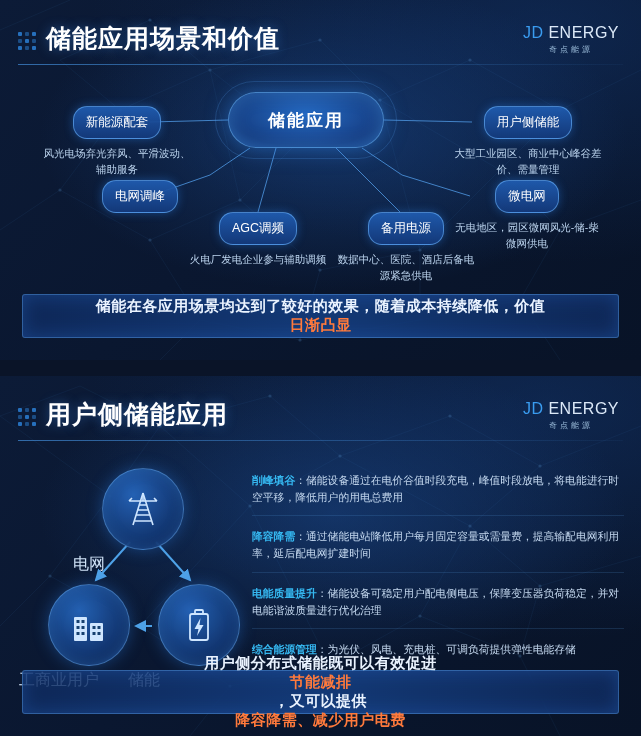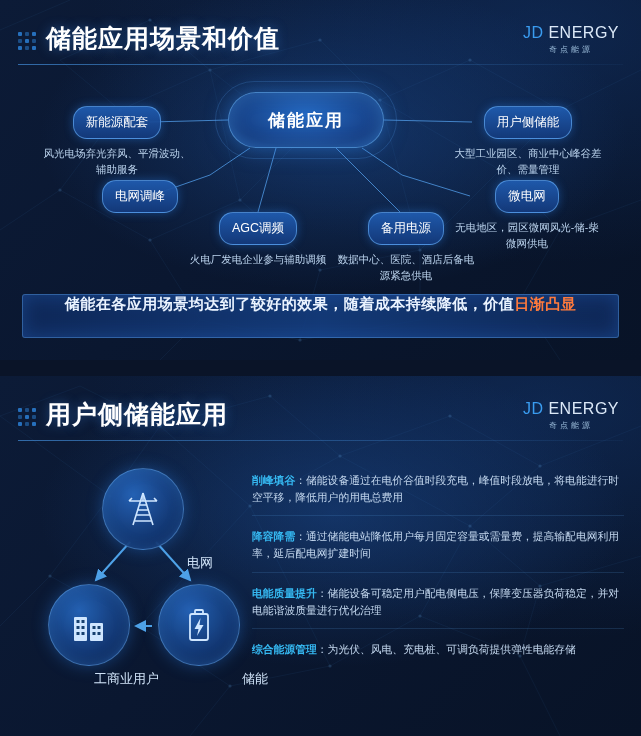--- a/index.html
+++ b/index.html
@@ -86,42 +86,42 @@
   .n-new { left: 42px; top: 106px; width: 150px; text-align: center; }
   .n-user { left: 452px; top: 106px; width: 152px; text-align: center; }
   .n-grid { left: 60px; top: 180px; width: 160px; text-align: center; }
   .n-micro { left: 452px; top: 180px; width: 150px; text-align: center; }
   .n-agc { left: 188px; top: 212px; width: 140px; text-align: center; }
   .n-backup { left: 336px; top: 212px; width: 140px; text-align: center; }
 
   
   .banner {
     position: absolute; left: 22px; right: 22px; bottom: 22px; height: 44px;
-    display: flex; justify-content: center;
+    display: flex; align-items: center; justify-content: center;
     background: linear-gradient(90deg, rgba(16,44,96,.85), rgba(22,64,132,.85), rgba(16,44,96,.85));
     border: 1px solid rgba(90,165,245,.45);
     border-radius: 3px;
     box-shadow: inset 0 0 18px rgba(40,110,210,.35);
-    color: #eaf3ff; font-size: 15px; font-weight: bold; letter-spacing: .5px;
+    color: #eaf3ff; font-size: 15px; font-weight: bold; letter-spacing: .5px; flex-direction: column;
   }
   .banner .hl { color: #ff7a3c; }
 
   
   .s2-left { position: absolute; left: 40px; top: 92px; width: 220px; height: 200px; }
   .circ {
     position: absolute; border-radius: 50%;
     background: radial-gradient(circle at 38% 32%, rgba(38,104,192,.9) 0%, rgba(16,48,104,.95) 72%);
     border: 1px solid rgba(110,185,255,.45);
     box-shadow: 0 0 16px rgba(40,120,220,.4), inset 0 0 14px rgba(80,170,255,.25);
     display: flex; align-items: center; justify-content: center;
   }
   .c-grid { left: 62px; top: 0px; width: 82px; height: 82px; }
   .c-ind  { left: 8px;  top: 116px; width: 82px; height: 82px; }
   .c-ess  { left: 118px; top: 116px; width: 82px; height: 82px; }
-  .clabel { position: absolute; width: 140px; text-align: right; color: #cfe2f7; font-size: 13px; }
+  .clabel { position: absolute; width: 140px; text-align: left; color: #cfe2f7; font-size: 16px; }
   .l-grid { left: 33px; top: 86px; }
   .l-ind  { left: -21px; top: 202px; }
   .l-ess  { left: 88px;  top: 202px; }
   .s2-arrows { position: absolute; inset: 0; pointer-events: none; }
 
   .s2-right { position: absolute; left: 252px; top: 96px; width: 372px; }
   .item { margin-bottom: 12px; line-height: 1.55; font-size: 10.8px; color: #c4d8ef; }
   .item .k { color: #35b7f0; font-weight: bold; }
   .item.sep { border-bottom: 1px solid rgba(90,160,230,.18); padding-bottom: 10px; }
 
@@ -341,13 +341,19 @@
       <span class="k">降容降需</span><span>：通过储能电站降低用户每月固定容量或需量费，提高输配电网利用率，延后配电网扩建时间</span>
     </div>
     <div class="item sep">
       <span class="k">电能质量提升</span><span>：储能设备可稳定用户配电侧电压，保障变压器负荷稳定，并对电能谐波质量进行优化治理</span>
     </div>
     <div class="item">
       <span class="k">综合能源管理</span><span>：为光伏、风电、充电桩、可调负荷提供弹性电能存储</span>
     </div>
   </div>
 
+  <div class="banner s2-banner">
+    <span>用户侧分布式储能既可以有效促进</span>
+      <span class="hl">节能减排</span>
+      <span>，又可以提供</span>
+      <span class="hl">降容降需、减少用户电费</span>
+  </div>
 </div>
 
 </body></html>

